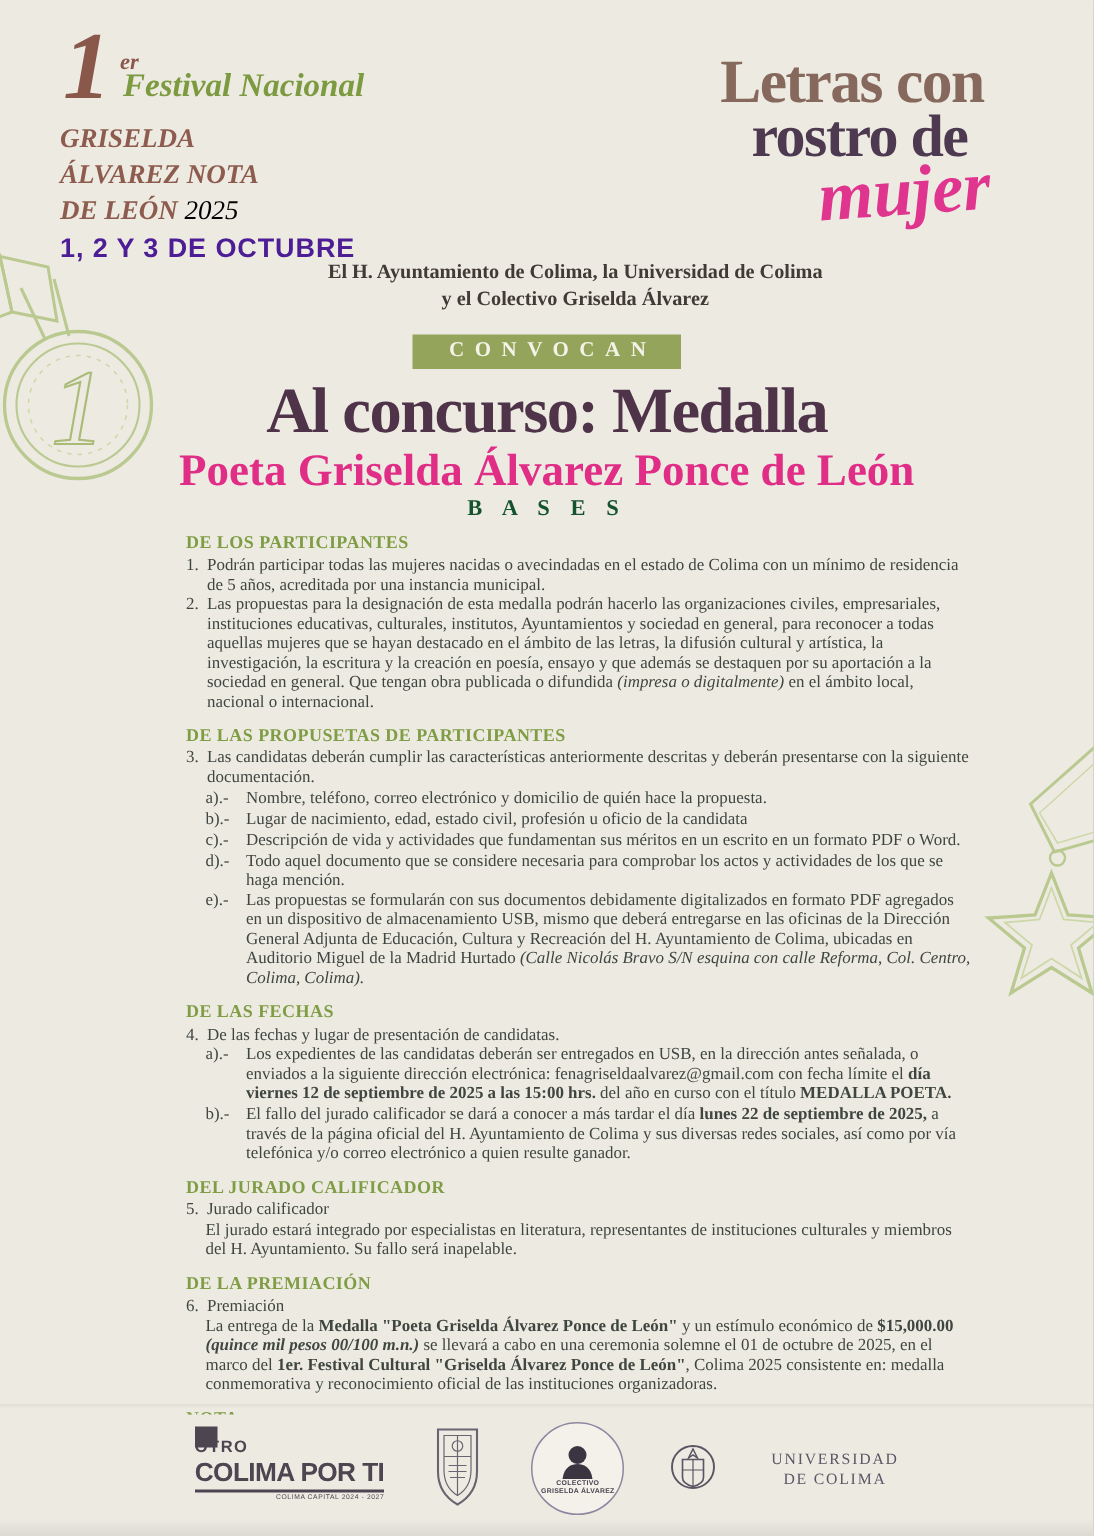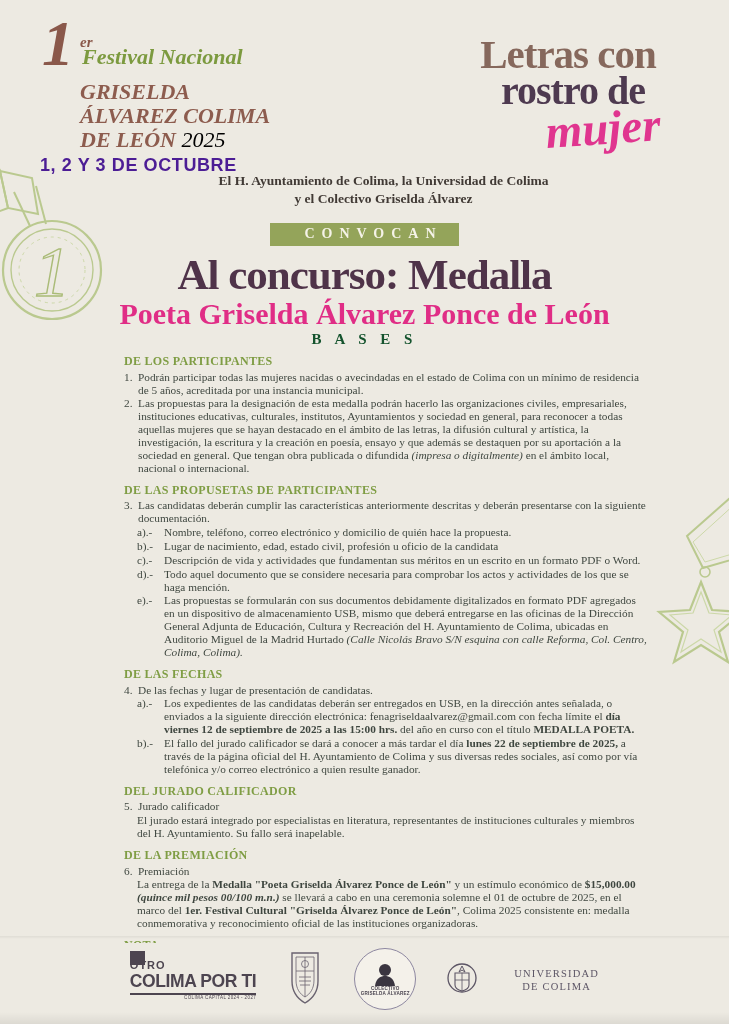--- a/index.html
+++ b/index.html
@@ -9,39 +9,39 @@
   .page::after{content:"";position:absolute;left:0;right:0;bottom:0;height:12px;
         background:linear-gradient(to bottom,rgba(0,0,0,0),rgba(0,0,0,.07));pointer-events:none;}
 
   
   .festival{position:absolute;left:40px;top:14px;width:260px;}
   .fest-one-row{position:relative;height:66px;}
   .fest-one{position:absolute;left:2px;top:0;font-size:64px;line-height:60px;font-weight:bold;
         font-style:italic;color:#8a584a;}
   .fest-er{position:absolute;left:40px;top:20px;font-size:15px;font-weight:bold;font-style:italic;color:#8a584a;}
   .fest-nac{position:absolute;left:42px;top:30px;font-size:22px;font-weight:bold;font-style:italic;color:#7c9a3f;}
-  .fest-title{margin-top:0;font-size:22px;line-height:24px;font-weight:bold;font-style:italic;
-        color:#8d5c4e;letter-spacing:0px;margin-left:40px;}
+  .fest-title{margin-top:0;font-size:18px;line-height:24px;font-weight:bold;font-style:italic;
+        color:#8d5c4e;letter-spacing:0px;}
   .fest-year{color:#000000;font-style:italic;font-weight:normal;}
   .fest-dates{margin-top:3px;font-family:"Liberation Sans",sans-serif;font-size:18px;font-weight:bold;
         color:#4c1d95;letter-spacing:.6px;}
 
   
   .letras{position:absolute;right:26px;top:34px;width:270px;text-align:center;line-height:1;}
   .letras-1{font-size:41px;font-weight:bold;color:#86685c;letter-spacing:-1px;}
   .letras-2{font-size:40px;font-weight:bold;color:#4e3a50;letter-spacing:-1px;margin-top:-4px;margin-left:10px;}
   .letras-3{font-size:47px;font-weight:bold;font-style:italic;color:#e0358f;margin-top:-6px;margin-left:70px;
         transform:rotate(-4deg);}
 
   
   .organizers{position:absolute;left:0;right:0;top:172px;text-align:center;font-size:13.5px;line-height:1.3;
         font-weight:bold;color:#413a35;padding-left:38px;}
   .convocan-wrap{position:absolute;left:0;right:0;top:223px;text-align:center;}
   .convocan{display:inline-block;background:#94a45a;color:#f5f3e8;font-size:14px;font-weight:bold;
-        letter-spacing:7px;padding:3px 16px 4px 34px;}
+        letter-spacing:7px;padding:3px 16px 4px 24px;}
   .title1{position:absolute;left:0;right:0;top:250px;text-align:center;font-size:43px;font-weight:bold;
         color:#4f3349;letter-spacing:-1px;}
   .title2{position:absolute;left:0;right:0;top:297px;text-align:center;font-size:30px;font-weight:bold;
         color:#e02d86;letter-spacing:0px;}
   .bases{position:absolute;left:0;right:0;top:331px;text-align:center;font-size:15px;font-weight:bold;
         color:#14532d;letter-spacing:5px;}
 
   
   .body-col{position:absolute;left:88px;top:355px;width:560px;color:#3e463f;font-size:11.3px;
         line-height:1.14;max-height:588px;overflow:hidden;}
@@ -109,21 +109,21 @@
   </svg>
 
   <div class="festival">
     <div class="fest-one-row">
       <span class="fest-one">1</span>
       <span class="fest-er">er</span>
       <span class="fest-nac">Festival Nacional</span>
     </div>
     <div class="fest-title">
       <div>GRISELDA</div>
-      <div>ÁLVAREZ COLIMA</div>
+      <div>ÁLVAREZ NOTA</div>
       <div>
         <span>DE LEÓN</span>
         <span class="fest-year">2025</span>
       </div>
     </div>
     <div class="fest-dates">1, 2 Y 3 DE OCTUBRE</div>
   </div>
 
   <div class="letras">
     <div class="letras-1">Letras con</div>

